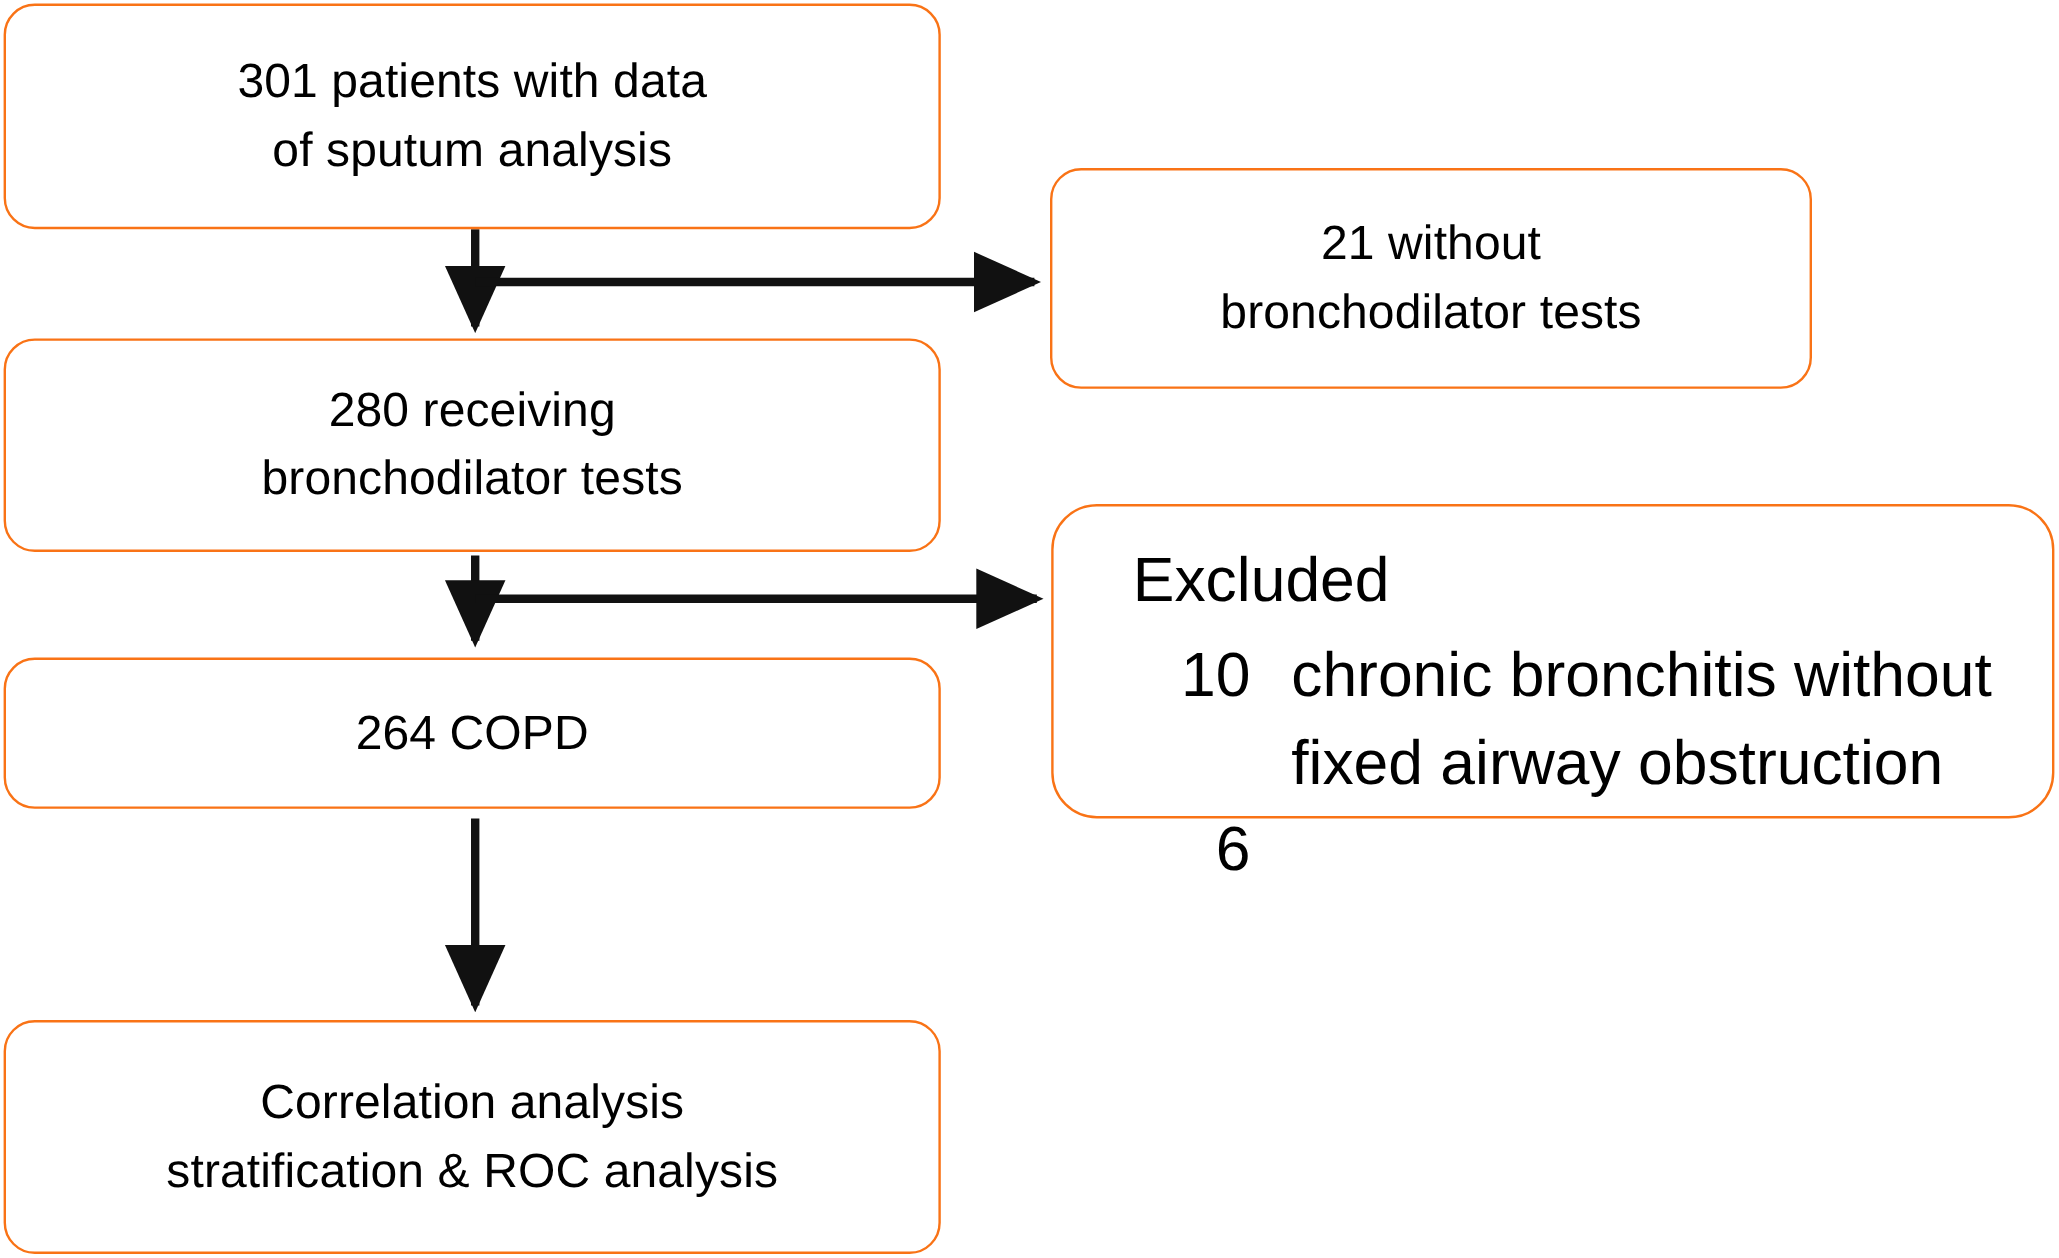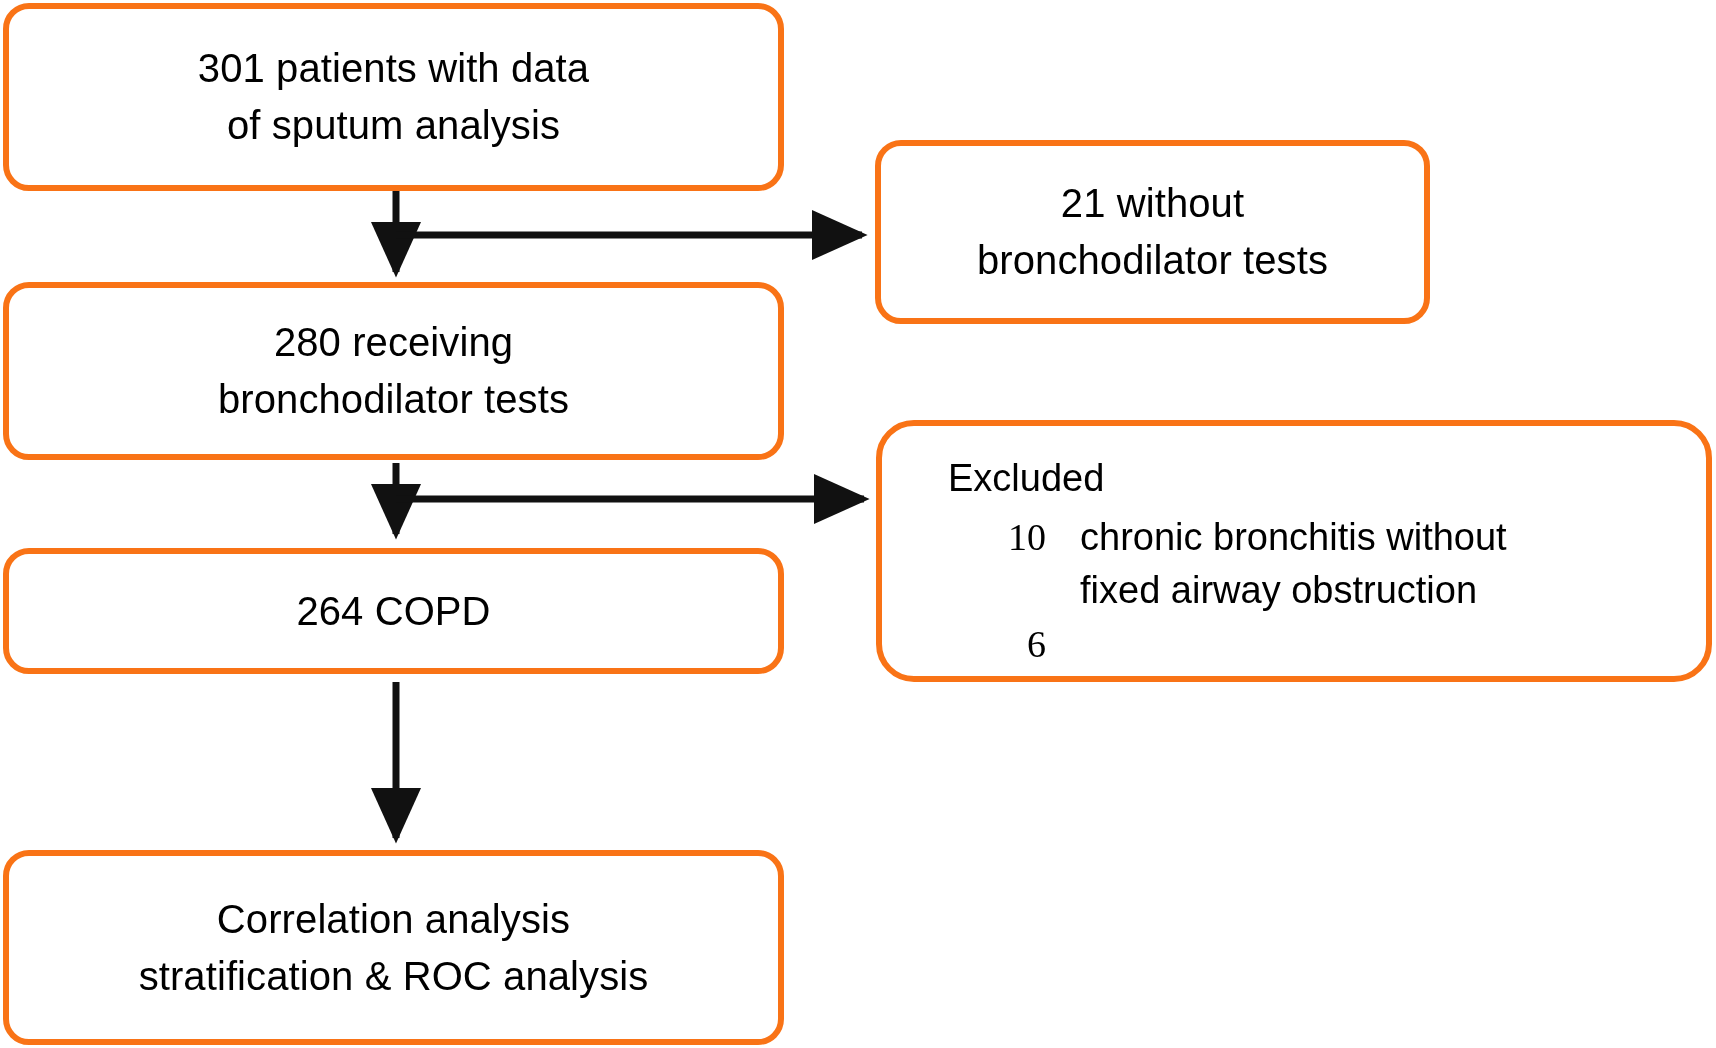--- a/index.html
+++ b/index.html
@@ -22,21 +22,21 @@
   .flow-svg {
     position: absolute;
     left: 0;
     top: 0;
     width: 1716px;
     height: 1048px;
   }
   .node-box {
     position: absolute;
     box-sizing: border-box;
-    border: 6px solid #f97316;
+    border: 2px solid #f97316;
     border-radius: 26px;
     background: #ffffff;
     display: flex;
     align-items: center;
     justify-content: center;
   }
   .node-text {
     text-align: center;
     font-size: 40px;
     line-height: 1.42;
@@ -44,45 +44,44 @@
     white-space: pre-line;
     padding: 0 14px;
   }
   
   #node-enrolled  { left: 3px;  top: 3px;   width: 781px; height: 188px; }
   #node-received  { left: 3px;  top: 282px; width: 781px; height: 178px; }
   #node-copd      { left: 3px;  top: 548px; width: 781px; height: 126px; }
   #node-analysis  { left: 3px;  top: 850px; width: 781px; height: 195px; }
 
   
-  #node-no-bd     { left: 875px; top: 140px; width: 555px; height: 184px; }
+  #node-no-bd     { left: 875px; top: 140px; width: 635px; height: 184px; }
   #node-excluded  { left: 876px; top: 420px; width: 836px; height: 262px;
                     border-radius: 38px; align-items: flex-start; justify-content: flex-start; }
 
   .excluded-body {
     padding: 26px 0 0 66px;
     text-align: left;
-    font-size: 38px;
+    font-size: 52px;
     line-height: 1.40;
   }
   .excl-title {
     display: block;
     margin-bottom: 6px;
   }
   .excl-item {
     display: flex;
     align-items: flex-start;
     margin-left: 32px;
   }
   .excl-num {
     min-width: 66px;
     text-align: right;
     padding-right: 34px;
     flex: 0 0 auto;
-    font-family: Liberation Serif, serif;
   }
   .excl-desc {
     flex: 1 1 auto;
     white-space: pre-line;
   }
 </style>
 </head>
 <body>
 
 <div id="canvas">

